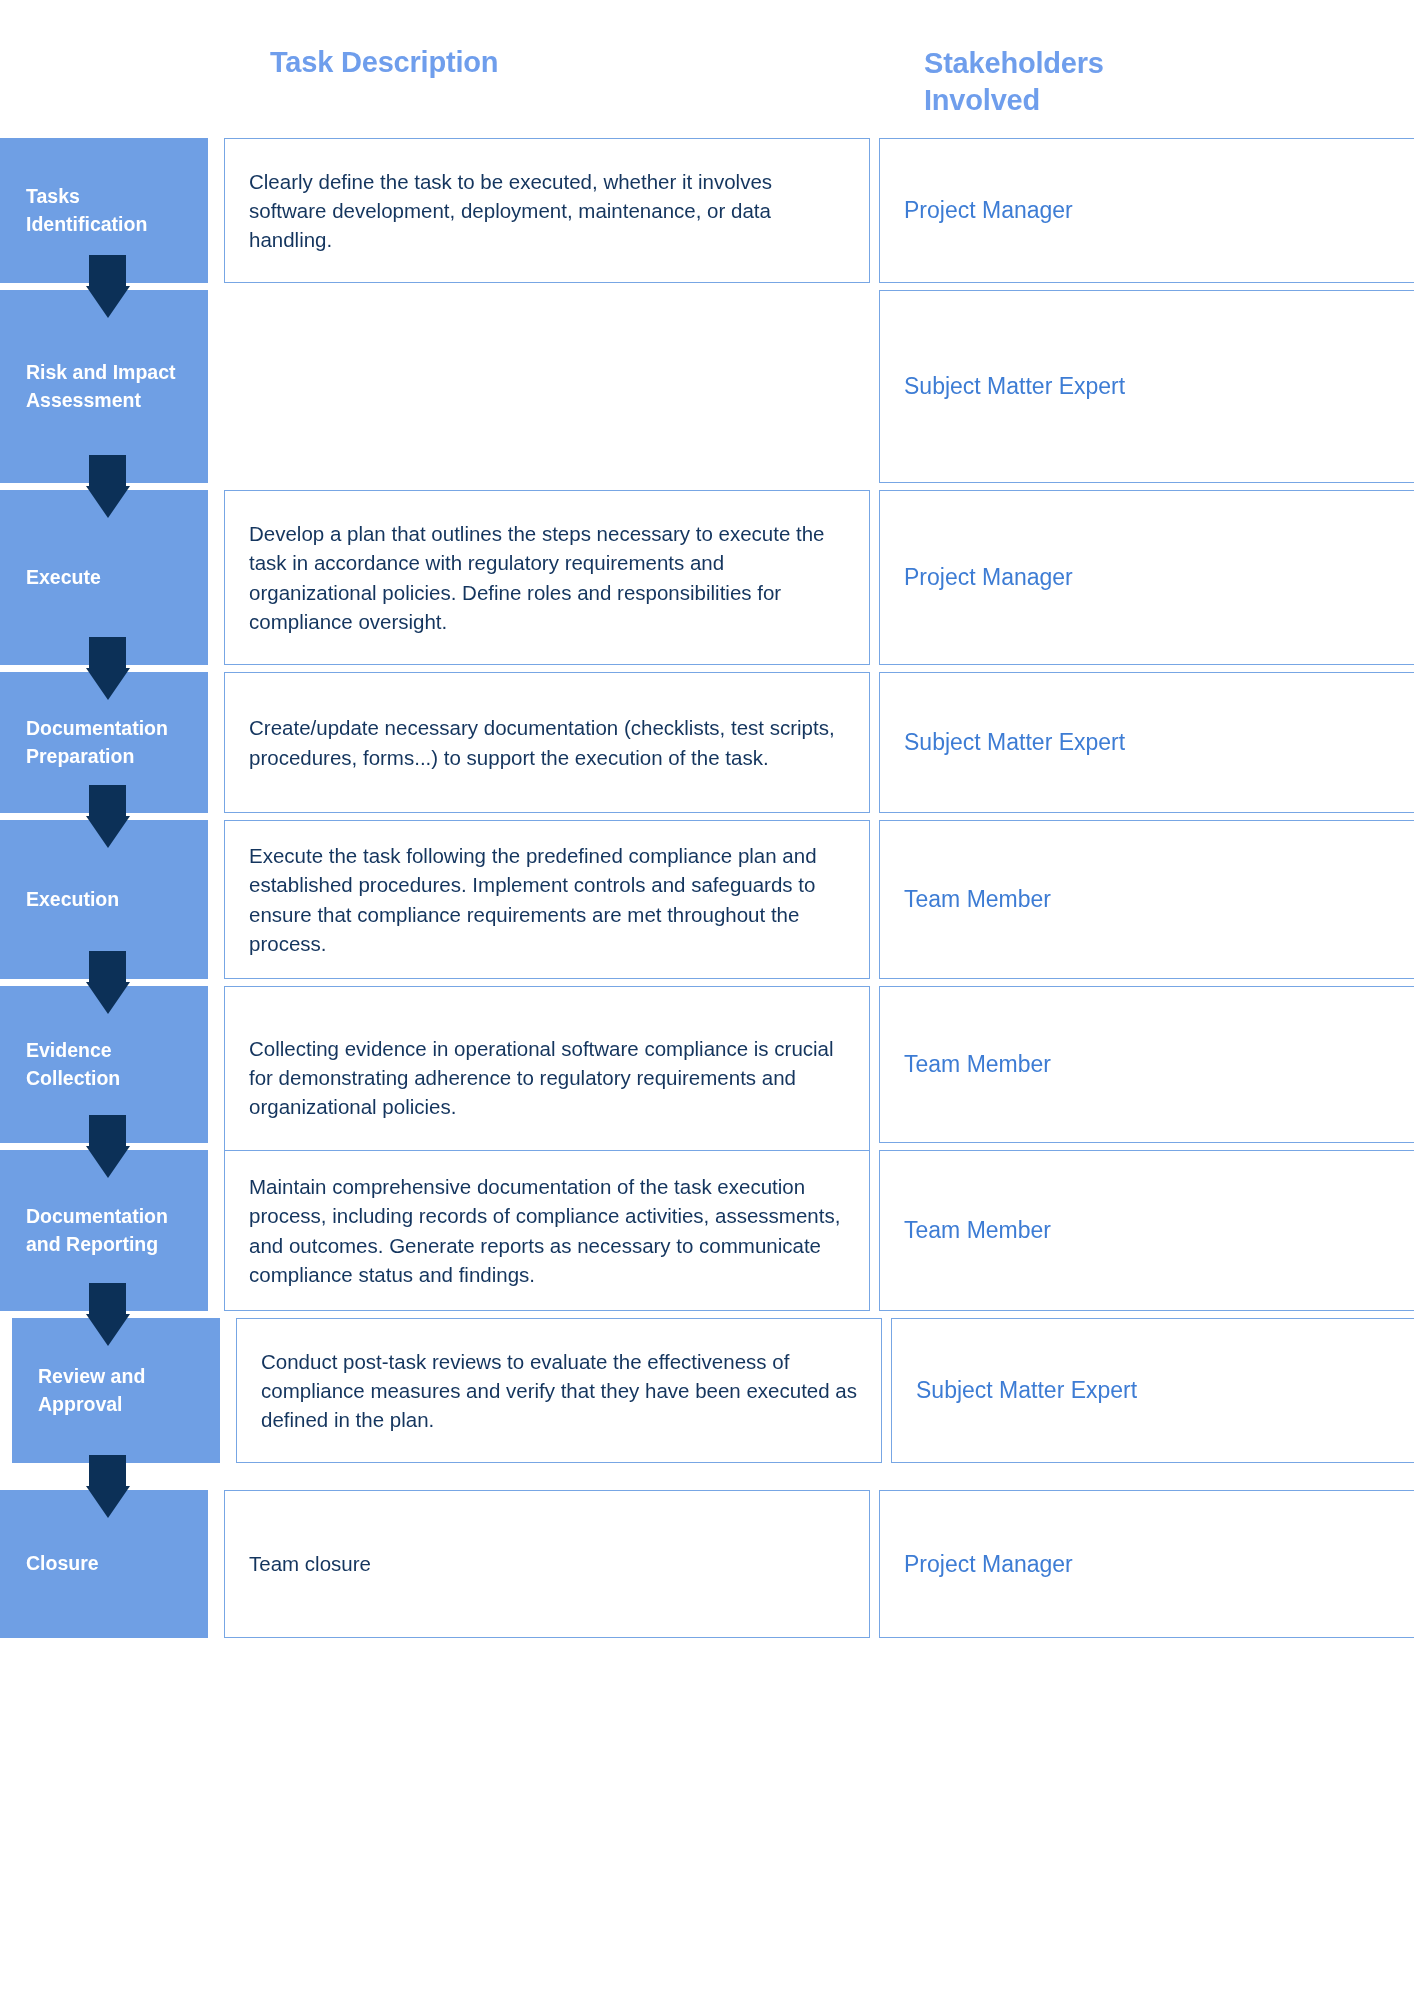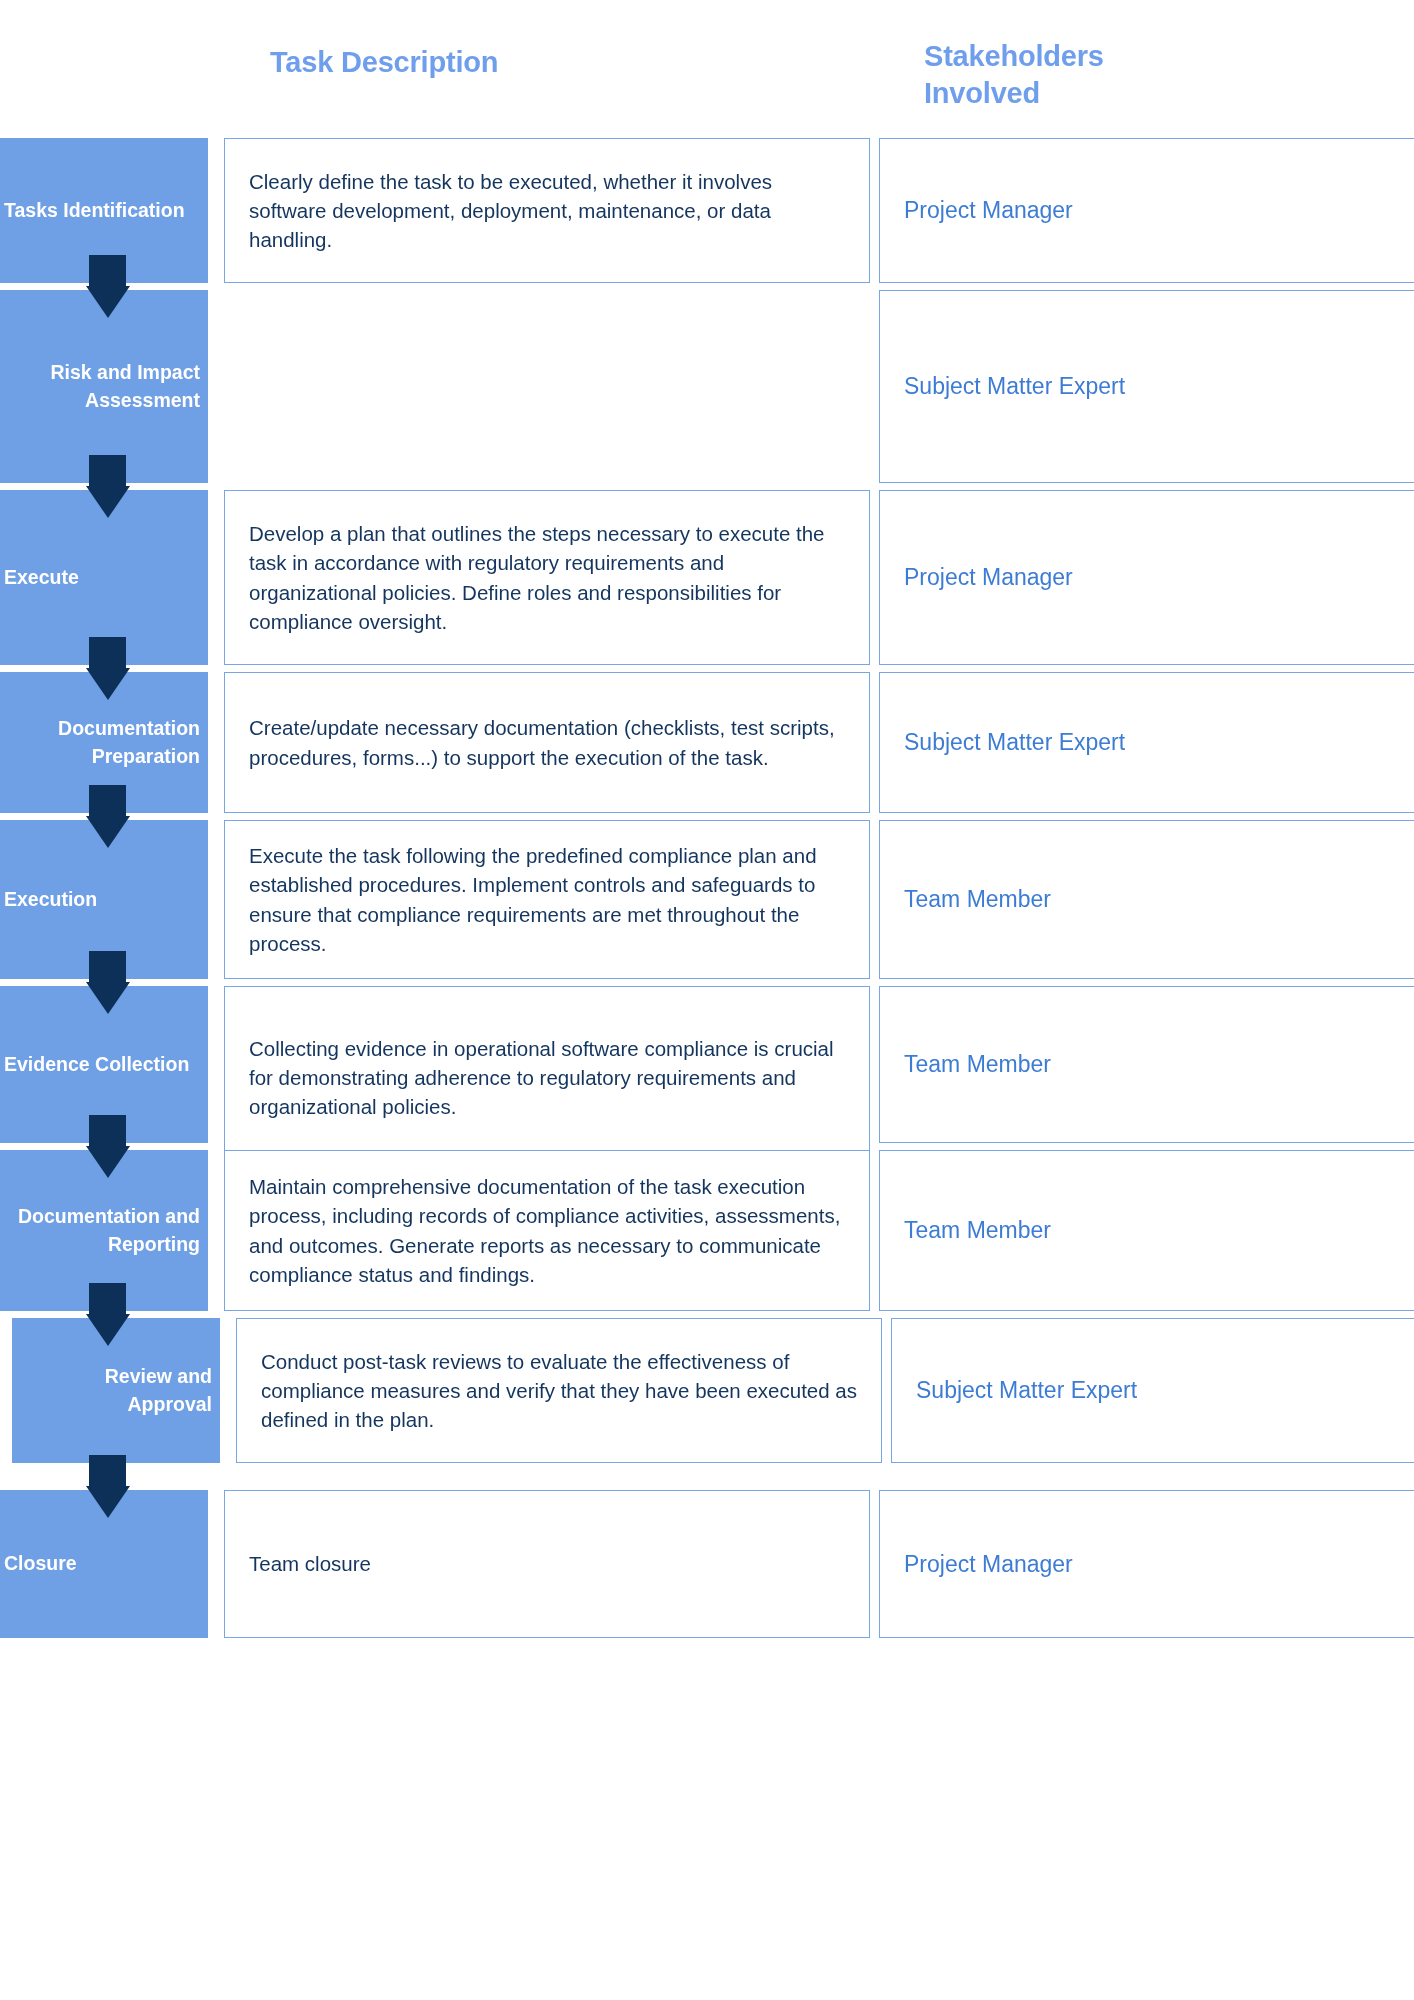--- a/index.html
+++ b/index.html
@@ -28,21 +28,21 @@
     top: 46px;
     font-size: 29px;
     font-weight: bold;
     color: #6f9eec;
     letter-spacing: -0.2px;
     white-space: nowrap;
   }
   .header-stake {
     position: absolute;
     left: 900px;
-    top: 38px;
+    top: 45px;
     width: 230px;
     font-size: 29px;
     font-weight: bold;
     color: #6f9eec;
     line-height: 1.28;
     letter-spacing: -0.2px;
   }
 
   
   .flow {
@@ -61,23 +61,22 @@
     top: 0;
     width: 208px;
     background: #6f9fe4;
     color: #ffffff;
     font-size: 19.5px;
     font-weight: bold;
     line-height: 1.42;
     display: flex;
     align-items: center;
     box-sizing: border-box;
-    padding-left: 4px;
+    padding-left: 26px;
     padding-right: 8px;
-    text-align: right;
   }
   .stage-label {
     display: block;
     white-space: pre-line;
   }
 
   
   .arrow {
     position: absolute;
     left: 86px;

